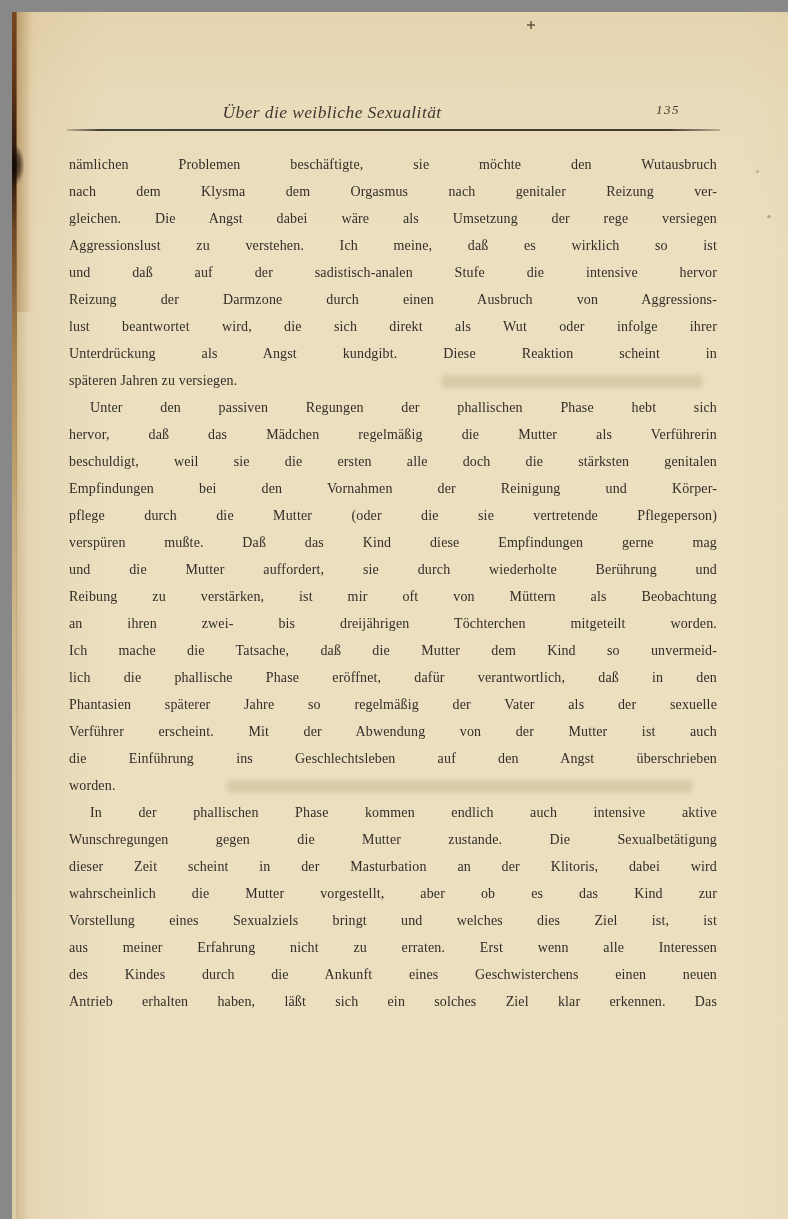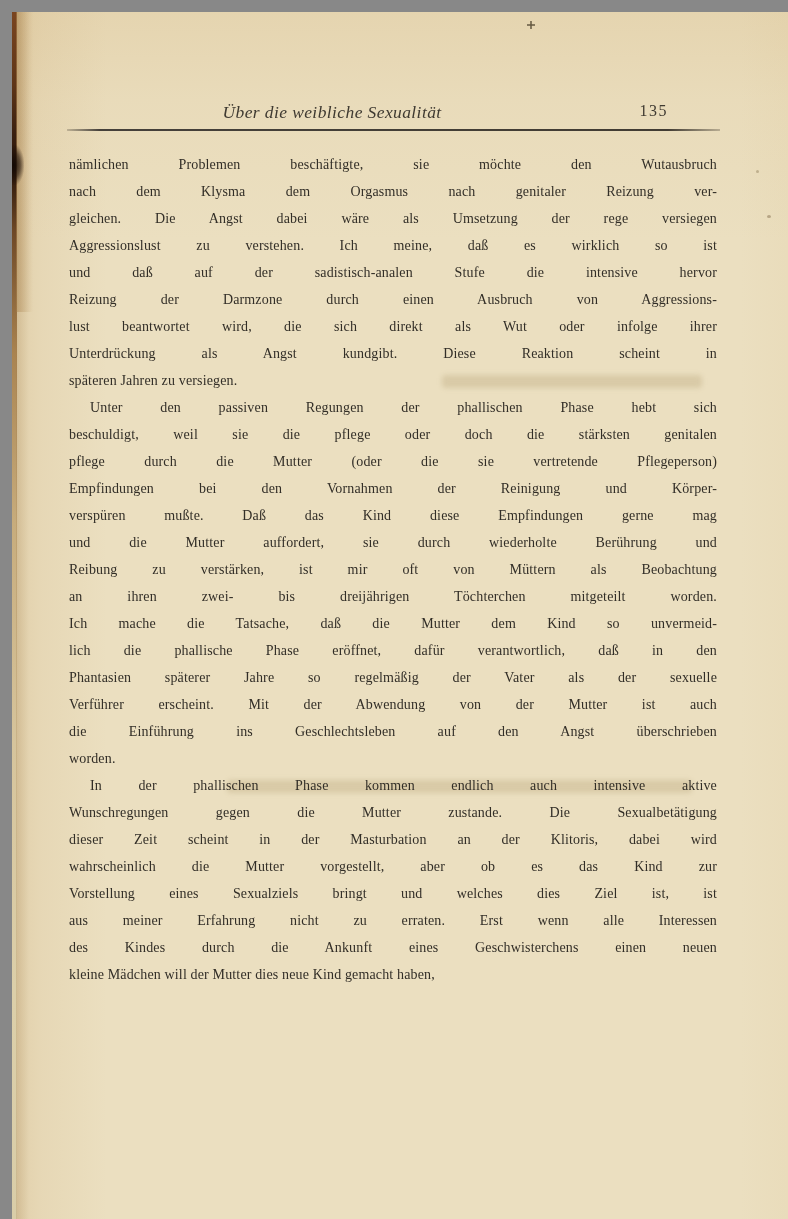--- a/index.html
+++ b/index.html
@@ -48,24 +48,25 @@
   
   .running-title {
     position: absolute; top: 90px; left: 40px; width: 560px;
     text-align: center;
     font-style: italic;
     font-size: 17.5px;
     letter-spacing: 0.4px;
     color: var(--header-ink);
   }
   .page-number {
-    position: absolute; top: 90px; right: 132px;
-    font-size: 16px;
+    position: absolute; top: 90px; right: 120px;
+    font-size: 13px;
     letter-spacing: 1.5px;
     color: var(--header-ink);
+    font-style: italic;
   }
   .header-rule {
     position: absolute; top: 117px; left: 55px; width: 653px; height: 2px;
     background: linear-gradient(90deg,
       rgba(70,62,50,0.25) 0%, var(--rule) 5%, #423c33 92%, rgba(70,62,50,0.3) 100%);
   }
 
   
   .body-text {
     position: absolute; top: 139px; left: 57px; width: 648px;
@@ -130,36 +131,37 @@
       <div class="line">nämlichen Problemen beschäftigte, sie möchte den Wutausbruch</div>
       <div class="line">nach dem Klysma dem Orgasmus nach genitaler Reizung ver-</div>
       <div class="line">gleichen. Die Angst dabei wäre als Umsetzung der rege versiegen</div>
       <div class="line">Aggressionslust zu verstehen. Ich meine, daß es wirklich so ist</div>
       <div class="line">und daß auf der sadistisch-analen Stufe die intensive hervor</div>
       <div class="line">Reizung der Darmzone durch einen Ausbruch von Aggressions-</div>
       <div class="line">lust beantwortet wird, die sich direkt als Wut oder infolge ihrer</div>
       <div class="line">Unterdrückung als Angst kundgibt. Diese Reaktion scheint in</div>
       <div class="line para-last">späteren Jahren zu versiegen.</div>
       <div class="line first-indent">Unter den passiven Regungen der phallischen Phase hebt sich</div>
-      <div class="line">beschuldigt, weil sie die pflege oder doch die stärksten genitalen</div>
+      <div class="line">hervor, daß das Mädchen regelmäßig die Mutter als Verführerin</div>
+      <div class="line">beschuldigt, weil sie die ersten alle doch die stärksten genitalen</div>
+      <div class="line">Empfindungen bei den Vornahmen der Reinigung und Körper-</div>
       <div class="line">pflege durch die Mutter (oder die sie vertretende Pflegeperson)</div>
-      <div class="line">Empfindungen bei den Vornahmen der Reinigung und Körper-</div>
       <div class="line">verspüren mußte. Daß das Kind diese Empfindungen gerne mag</div>
       <div class="line">und die Mutter auffordert, sie durch wiederholte Berührung und</div>
       <div class="line">Reibung zu verstärken, ist mir oft von Müttern als Beobachtung</div>
       <div class="line">an ihren zwei- bis dreijährigen Töchterchen mitgeteilt worden.</div>
       <div class="line">Ich mache die Tatsache, daß die Mutter dem Kind so unvermeid-</div>
       <div class="line">lich die phallische Phase eröffnet, dafür verantwortlich, daß in den</div>
       <div class="line">Phantasien späterer Jahre so regelmäßig der Vater als der sexuelle</div>
       <div class="line">Verführer erscheint. Mit der Abwendung von der Mutter ist auch</div>
       <div class="line">die Einführung ins Geschlechtsleben auf den Angst überschrieben</div>
       <div class="line para-last">worden.</div>
       <div class="line first-indent">In der phallischen Phase kommen endlich auch intensive aktive</div>
       <div class="line">Wunschregungen gegen die Mutter zustande. Die Sexualbetätigung</div>
       <div class="line">dieser Zeit scheint in der Masturbation an der Klitoris, dabei wird</div>
       <div class="line">wahrscheinlich die Mutter vorgestellt, aber ob es das Kind zur</div>
       <div class="line">Vorstellung eines Sexualziels bringt und welches dies Ziel ist, ist</div>
       <div class="line">aus meiner Erfahrung nicht zu erraten. Erst wenn alle Interessen</div>
       <div class="line">des Kindes durch die Ankunft eines Geschwisterchens einen neuen</div>
-      <div class="line para-last">kleine Mädchen will der Mutter dies neue Kind gemacht haben,</div>
+      <div class="line">Antrieb erhalten haben, läßt sich ein solches Ziel klar erkennen. Das</div>
     </div>
 
 </div>
 
 </body></html>

